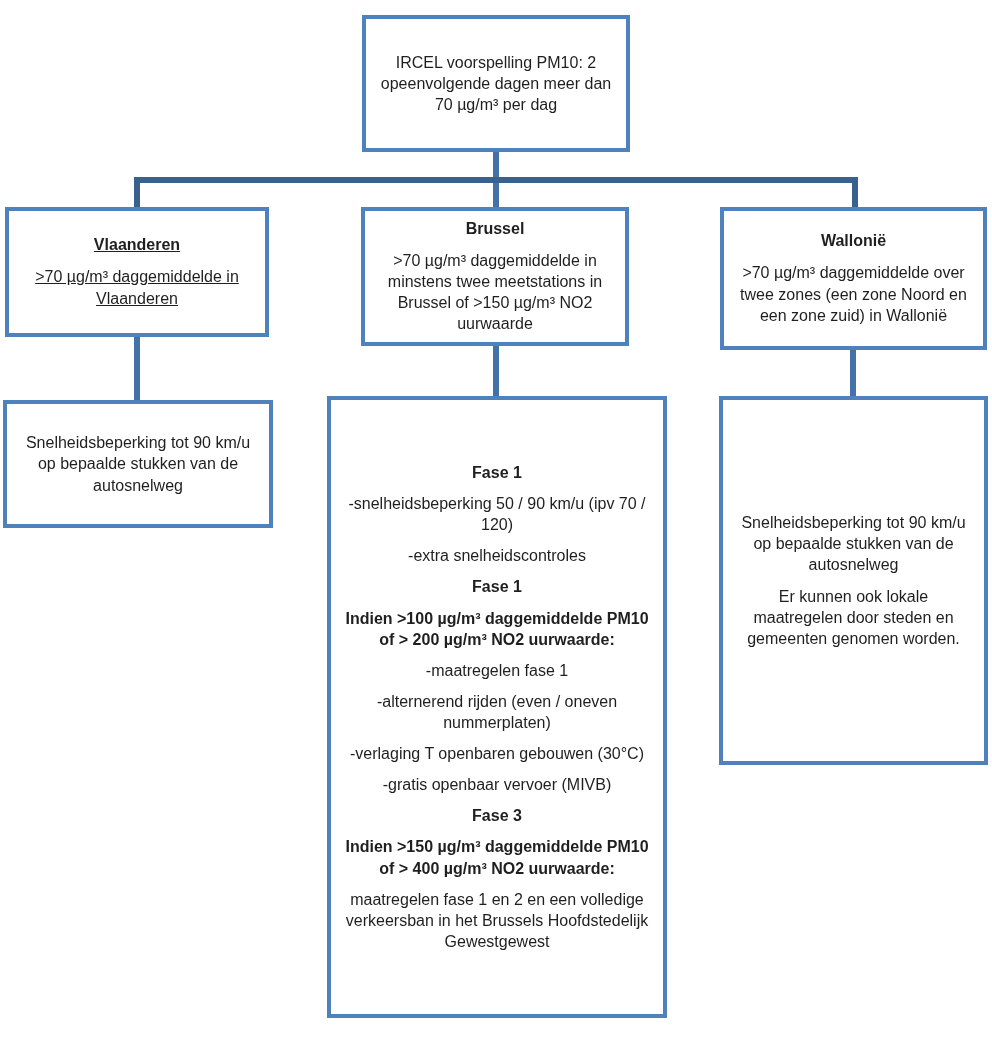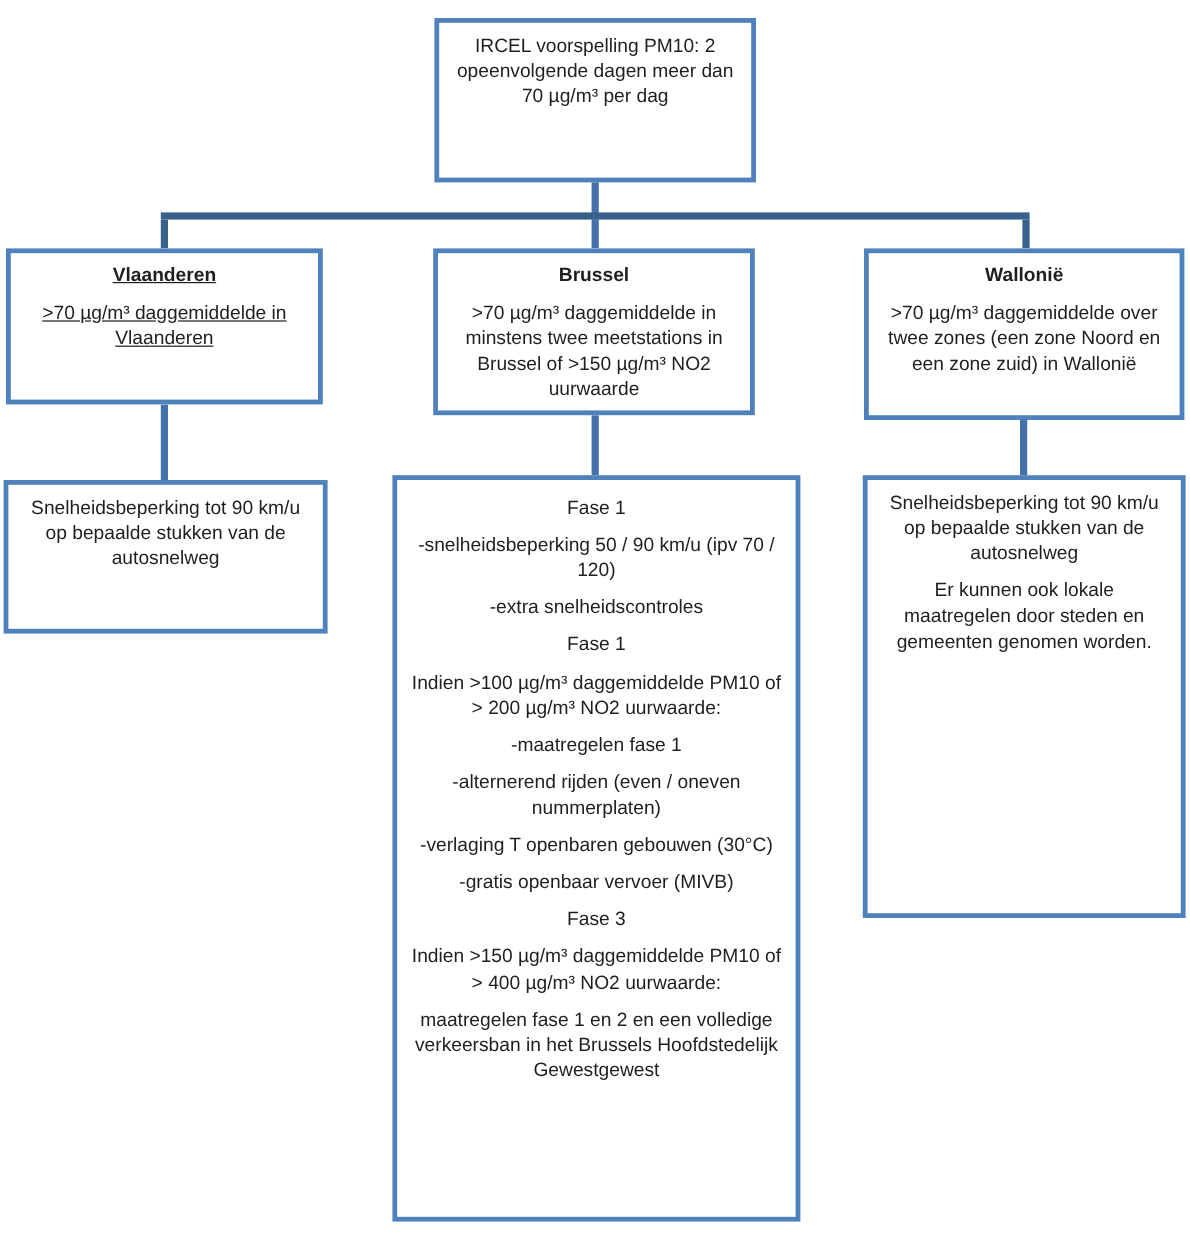--- a/index.html
+++ b/index.html
@@ -16,32 +16,33 @@
     overflow: hidden;
     color: #1f1f1f;
   }
   .box {
     position: absolute;
     box-sizing: border-box;
     background: #ffffff;
     border: 4px solid #4F81BD;
     display: flex;
     flex-direction: column;
+    justify-content: center;
     align-items: center;
     text-align: center;
     font-size: 16px;
     line-height: 1.32;
     padding: 4px 6px;
   }
   .box p { margin: 5px 4px; }
   .box .title {
     font-weight: bold;
     margin: 4px 4px 6px 4px;
   }
-  .b { font-weight: normal; }
+  .b { font-weight: bold; }
   .conn {
     position: absolute;
     background: #4472A8;
   }
   .conn.h { background: #38618C; }
   
   #root-box      { left: 362px; top: 15px;  width: 268px; height: 137px; }
   
   #vl-cond       { left: 5px;   top: 207px; width: 264px; height: 130px; text-decoration: underline; }
   #br-cond       { left: 361px; top: 207px; width: 268px; height: 139px; }

